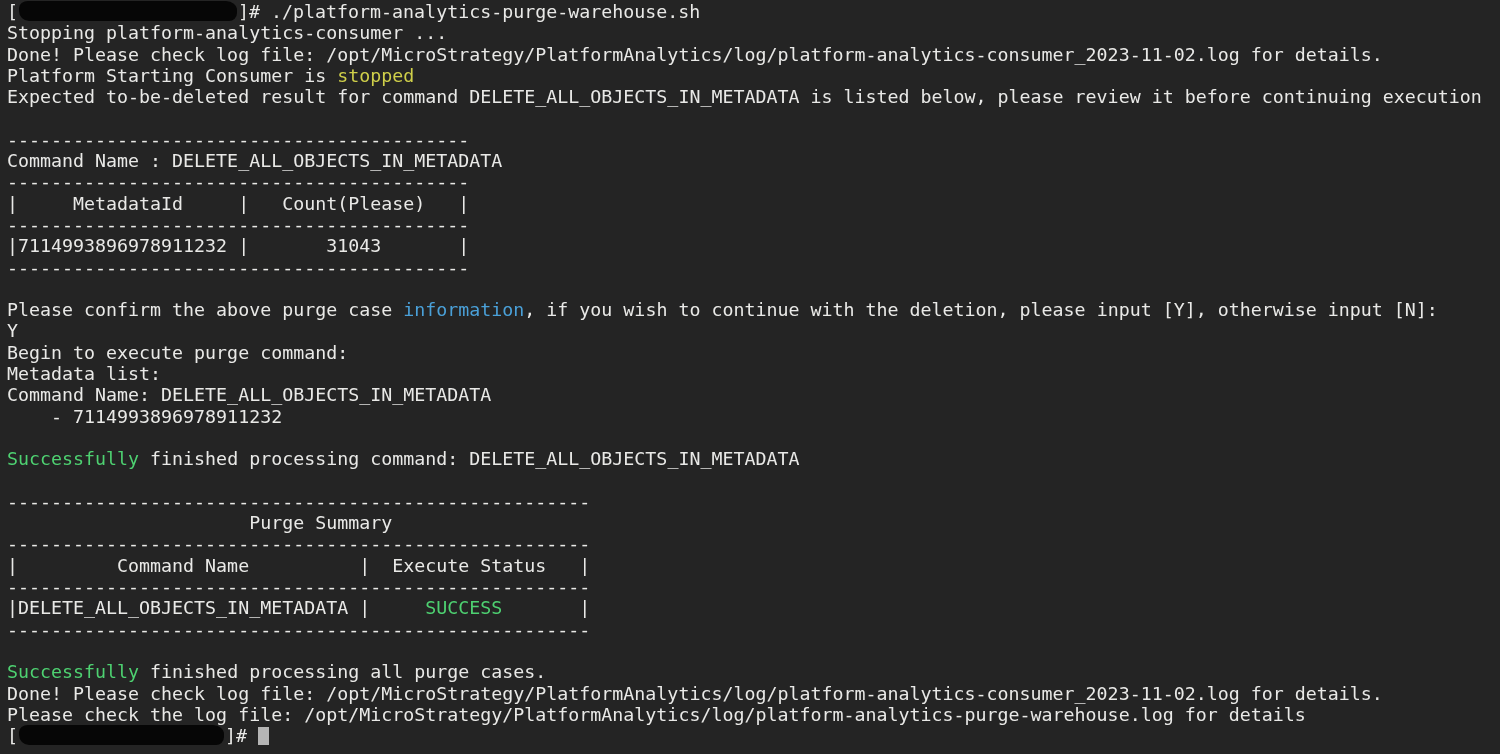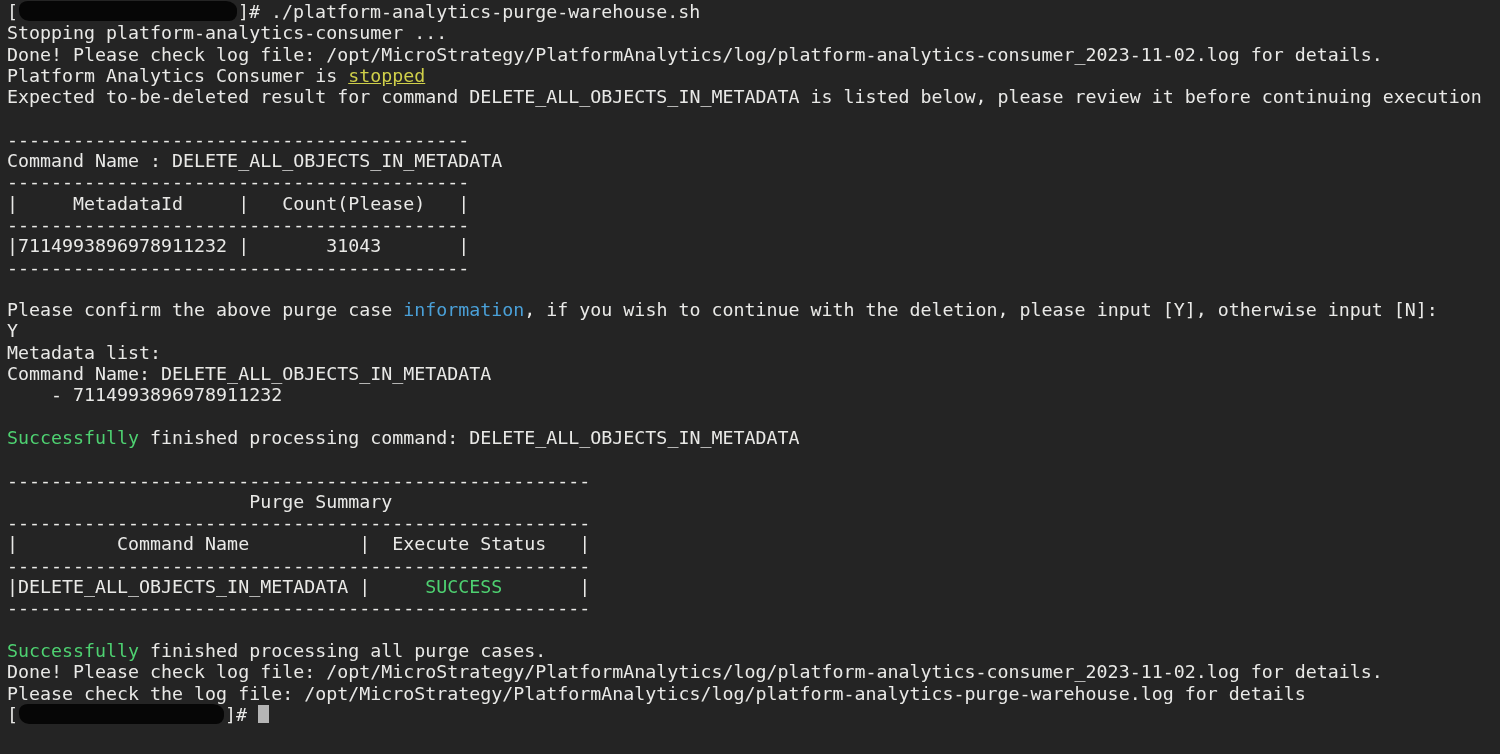--- a/index.html
+++ b/index.html
@@ -19,21 +19,21 @@
     font-size: 18.3px;
     line-height: 21.3px;
     padding: 1px 0 0 7px;
     cursor: text;
   }
   .line {
     white-space: pre;
     height: 21.3px;
   }
   .seg-default { color: var(--fg); }
-  .seg-yellow  { color: var(--yellow); text-decoration: underline; }
+  .seg-yellow  { color: var(--yellow); }
   .seg-green   { color: var(--green); margin-top: 26px; }
   .seg-blue    { color: var(--blue); }
   .redact {
     display: inline-block;
     background: var(--redaction, #060606);
     height: 20px;
     border-radius: 9px 11px 8px 10px / 7px 9px 8px 10px;
     vertical-align: middle;
     margin: -4px 1px 0 1px;
   }
@@ -46,33 +46,34 @@
     margin: -3px 0 0 0;
   }
 </style>
 </head>
 <body>
 
 <div class="terminal" id="terminal-screen">
     <div class="line"><span class="seg-default">[</span><span class="redact" style="width: 218px;"></span><span class="seg-default">]# ./platform-analytics-purge-warehouse.sh</span></div>
     <div class="line"><span class="seg-default">Stopping platform-analytics-consumer ...</span></div>
     <div class="line"><span class="seg-default">Done! Please check log file: /opt/MicroStrategy/PlatformAnalytics/log/platform-analytics-consumer_2023-11-02.log for details.</span></div>
-    <div class="line"><span class="seg-default">Platform Analytics Consumer is </span><span class="seg-yellow">stopped</span></div>
+    <div class="line"><span class="seg-default">Platform Starting Consumer is </span><span class="seg-yellow">stopped</span></div>
     <div class="line"><span class="seg-default">Expected to-be-deleted result for command DELETE_ALL_OBJECTS_IN_METADATA is listed below, please review it before continuing execution</span></div>
     <div class="line">&nbsp;</div>
     <div class="line"><span class="seg-default">------------------------------------------</span></div>
     <div class="line"><span class="seg-default">Command Name : DELETE_ALL_OBJECTS_IN_METADATA</span></div>
     <div class="line"><span class="seg-default">------------------------------------------</span></div>
     <div class="line"><span class="seg-default">|     MetadataId     |   Count(Please)   |</span></div>
     <div class="line"><span class="seg-default">------------------------------------------</span></div>
     <div class="line"><span class="seg-default">|7114993896978911232 |       31043       |</span></div>
     <div class="line"><span class="seg-default">------------------------------------------</span></div>
     <div class="line">&nbsp;</div>
     <div class="line"><span class="seg-default">Please confirm the above purge case </span><span class="seg-blue">information</span><span class="seg-default">, if you wish to continue with the deletion, please input [Y], otherwise input [N]:</span></div>
     <div class="line"><span class="seg-default">Y</span></div>
+    <div class="line"><span class="seg-default">Begin to execute purge command:</span></div>
     <div class="line"><span class="seg-default">Metadata list:</span></div>
     <div class="line"><span class="seg-default">Command Name: DELETE_ALL_OBJECTS_IN_METADATA</span></div>
     <div class="line"><span class="seg-default">    - 7114993896978911232</span></div>
     <div class="line">&nbsp;</div>
     <div class="line"><span class="seg-green">Successfully</span><span class="seg-default"> finished processing command: DELETE_ALL_OBJECTS_IN_METADATA</span></div>
     <div class="line">&nbsp;</div>
     <div class="line"><span class="seg-default">-----------------------------------------------------</span></div>
     <div class="line"><span class="seg-default">                      Purge Summary</span></div>
     <div class="line"><span class="seg-default">-----------------------------------------------------</span></div>
     <div class="line"><span class="seg-default">|         Command Name          |  Execute Status   |</span></div>

